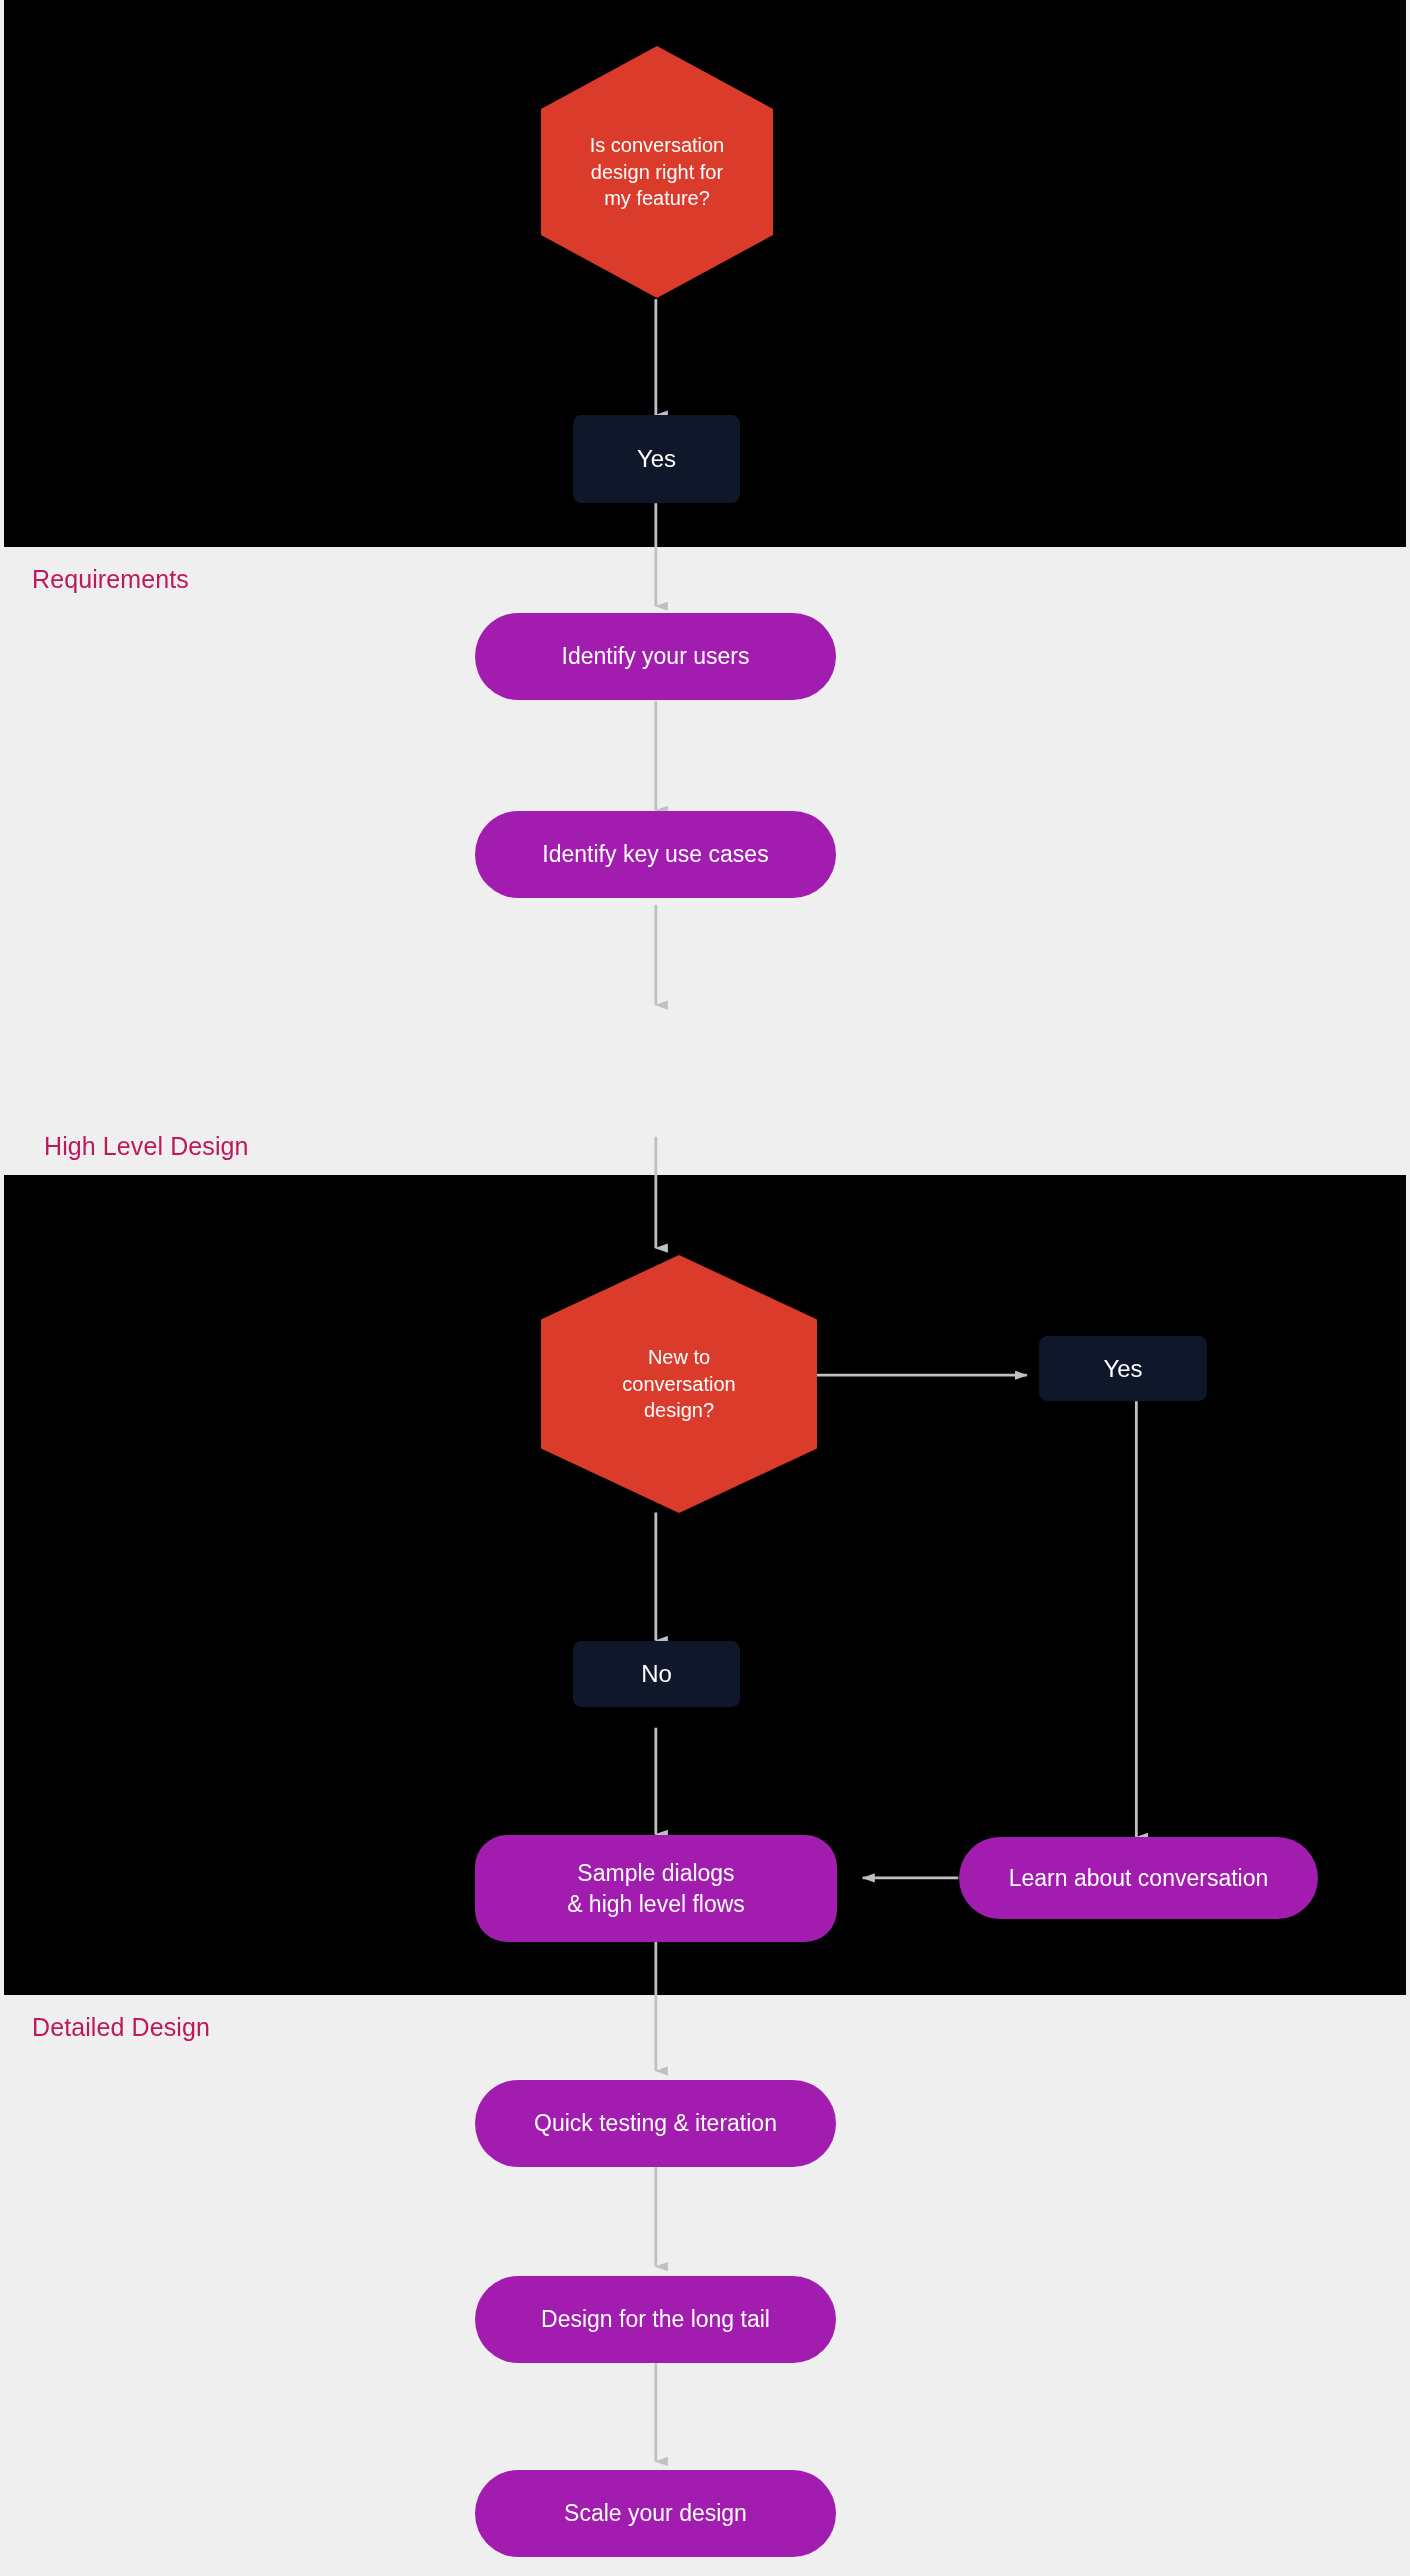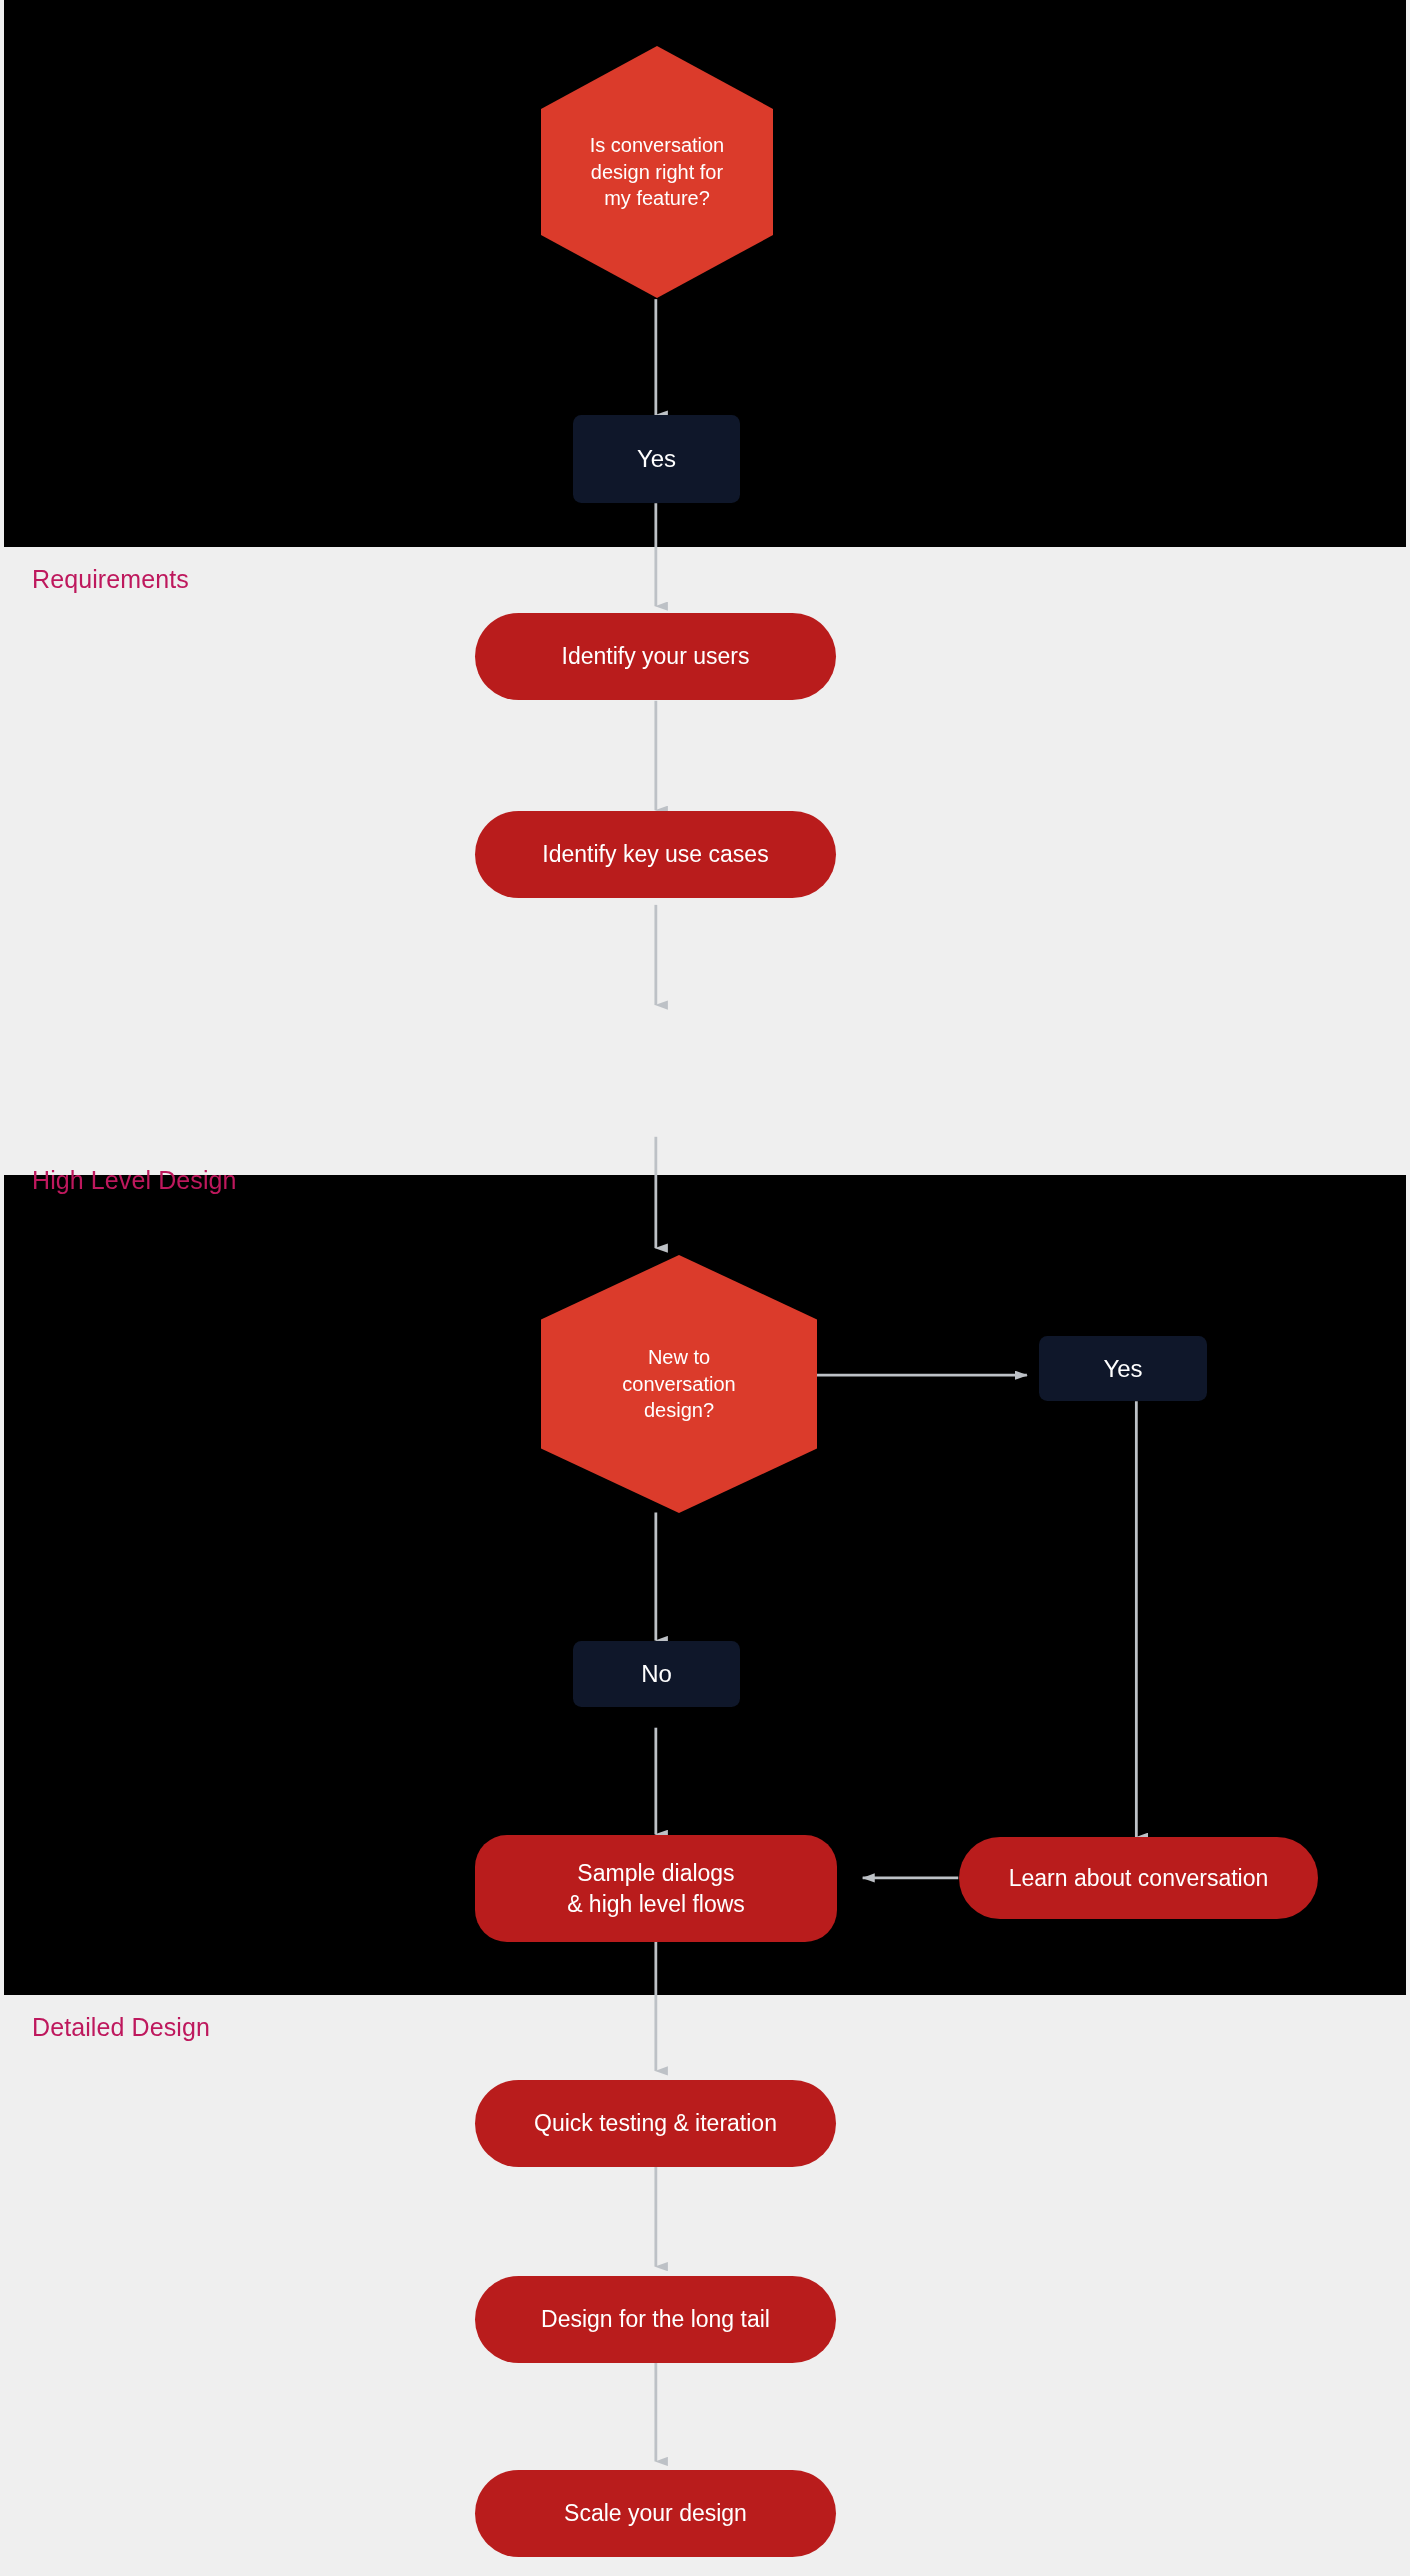--- a/index.html
+++ b/index.html
@@ -87,42 +87,42 @@
 
   
   .green {
     background: #0f172a;
     border-radius: 8.4px;
     font-size: 24px;
   }
 
   
   .blue {
-    background: #b91c1c;
+    background: #a21caf;
     font-size: 23px;
   }
   .blue.one-line  { border-radius: 927px; }
   .blue.two-line  { border-radius: 32px; }
 </style>
 </head>
 <body>
 
 <div id="page">
 
   <div class="band dark" style="top:0px;    height:547px;"></div>
   <div class="band light" style="top:547px;  height:627px;"></div>
   <div class="band dark" style="top:1175px; height:820px;"></div>
   <div class="band light" style="top:1995px; height:581px;"></div>
 
   <div class="gutter left"></div>
   <div class="gutter right"></div>
 
   <div class="section-label" style="top:564px;">Requirements</div>
 
-  <div class="section-label" style="top:1165px;">High Level Design</div>
+  <div class="section-label" style="top:1131px;margin-left:12px;">High Level Design</div>
 
   <div class="section-label" style="top:2012px;">Detailed Design</div>
 
   <svg id="connectors" viewBox="0 0 1520 2776">
     <defs>
       <marker id="arrow" viewBox="0 0 10 14" refX="5" refY="13" markerWidth="10" markerHeight="14" orient="auto-start-reverse" markerUnits="userSpaceOnUse">
         <path d="M0,0 L10,0 L5,14 Z" fill="#bdc1c6"></path>
       </marker>
       <marker id="arrow-h" viewBox="0 0 14 10" refX="13" refY="5" markerWidth="14" markerHeight="10" orient="auto" markerUnits="userSpaceOnUse">
         <path d="M0,0 L0,10 L14,5 Z" fill="#bdc1c6"></path>

